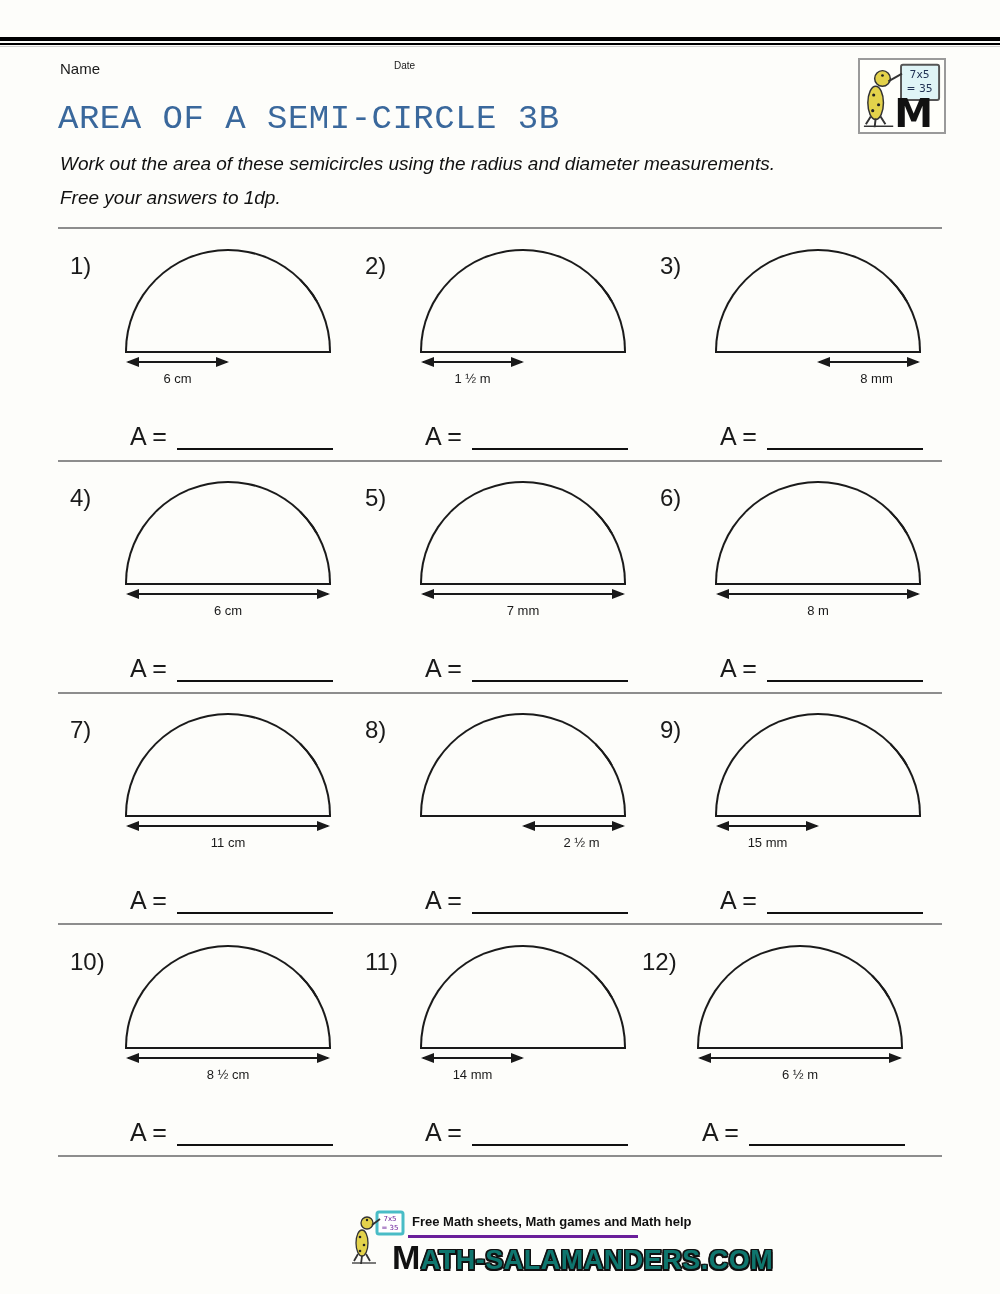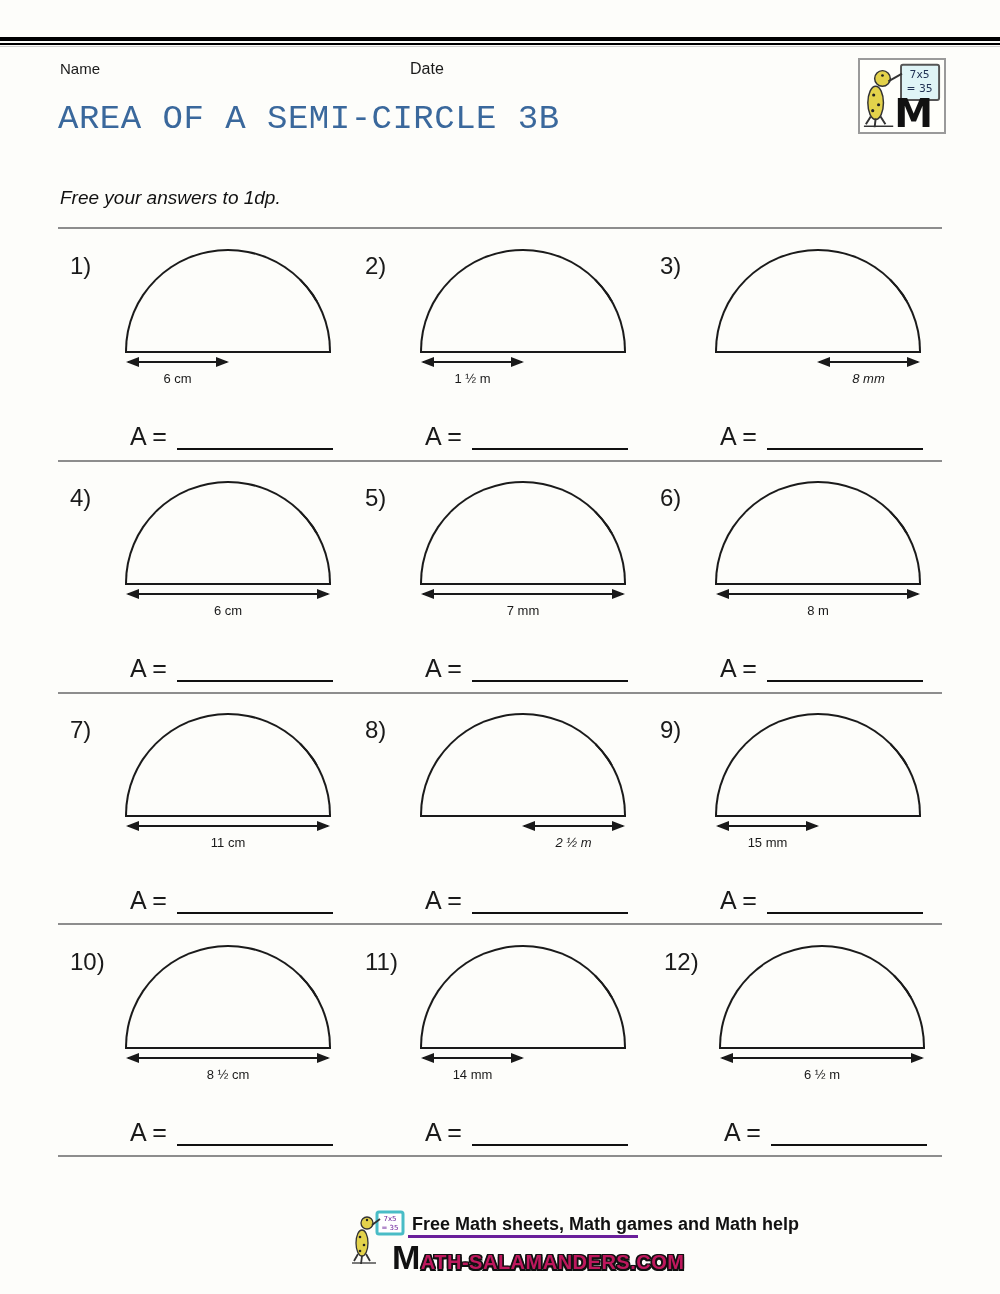--- a/index.html
+++ b/index.html
@@ -5,21 +5,21 @@
   html,body{margin:0;padding:0;background:#fff;}
   .page{position:relative;width:1000px;height:1294px;background:#fdfdfa;
         font-family:"Liberation Sans",sans-serif;color:#1a1a1a;overflow:hidden;}
 
   
   .rule-a{position:absolute;left:0;top:37px;width:1000px;height:4px;background:#000;}
   .rule-b{position:absolute;left:0;top:43px;width:1000px;height:2px;background:#000;}
   .rule-c{position:absolute;left:0;top:46px;width:1000px;height:1px;background:#cfcfcf;}
 
   .name-label{position:absolute;left:60px;top:60px;font-size:15px;}
-  .date-label{position:absolute;left:410px;top:60px;font-size:16px;}
+  .date-label{position:absolute;left:394px;top:60px;font-size:10px;}
 
   .logo-box{position:absolute;left:858px;top:58px;width:88px;height:76px;
             border:2px solid #9a9a9a;background:#fffffb;box-sizing:border-box;}
   .logo-box svg{display:block;margin:1px auto 0;}
 
   .page-title{position:absolute;left:58px;top:100px;font-family:Liberation Mono, monospace;
               font-size:34px;letter-spacing:.5px;color:#3a689c;}
   .instr{position:absolute;left:60px;font-size:19px;font-style:italic;color:#111;}
   .instr.l1{top:153px;} .instr.l2{top:187px;}
 
@@ -36,33 +36,33 @@
   .arrow.radius-right{left:167px;width:103px;}
   .arrow.diameter{left:66px;width:204px;}
   .arrow i{position:absolute;display:block;}
   .arrow .sh{left:2px;right:2px;top:4px;height:2px;background:#1a1a1a;}
   .arrow .hl{left:0;top:0;width:0;height:0;border-right:13px solid #1a1a1a;
              border-top:5px solid transparent;border-bottom:5px solid transparent;}
   .arrow .hr{right:0;top:0;width:0;height:0;border-left:13px solid #1a1a1a;
              border-top:5px solid transparent;border-bottom:5px solid transparent;}
   .mlabel{position:absolute;top:141px;font-size:13px;text-align:center;}
   .mlabel.radius-left{left:66px;width:103px;}
-  .mlabel.radius-right{left:167px;width:103px;font-style:italic;}
+  .mlabel.radius-right{left:175px;width:103px;}
   .mlabel.diameter{left:66px;width:204px;}
   .answer{position:absolute;left:70px;top:188px;display:flex;align-items:flex-end;}
   .aeq{font-size:25px;line-height:1.1;}
   .blank{display:inline-block;width:156px;height:30px;margin-left:10px;
          border-bottom:2px solid #111;}
 
   
-  .foot-tagline{position:absolute;left:412px;top:1214px;font-size:18px;font-weight:bold;color:#111;}
+  .foot-tagline{position:absolute;left:412px;top:1214px;font-size:13px;font-weight:bold;color:#111;}
   .foot-rule{position:absolute;left:408px;top:1235px;width:230px;height:3px;background:#6a1f9a;}
   .foot-mascot{position:absolute;left:350px;top:1210px;}
-  .sitename{position:absolute;left:392px;top:1238px;font-size:20px;font-weight:bold;
-            letter-spacing:.5px;color:#be185d;font-family:"Liberation Sans",sans-serif;
+  .sitename{position:absolute;left:392px;top:1238px;font-size:27px;font-weight:bold;
+            letter-spacing:.5px;color:#0f766e;font-family:"Liberation Sans",sans-serif;
             text-shadow:-1.5px -1.5px 0 #111,1.5px -1.5px 0 #111,-1.5px 1.5px 0 #111,
                         1.5px 1.5px 0 #111,0 1.5px 0 #111,0 -1.5px 0 #111,1.5px 0 0 #111,-1.5px 0 0 #111;}
   .sitename::first-letter{color:#111;text-shadow:none;font-size:34px;}
 </style>
 </head>
 <body>
 
 <div class="page">
 
   <div class="rule-a"></div>
@@ -86,20 +86,21 @@
         <path d="M3,66 h30" stroke="#333" stroke-width="1.5"></path>
         <circle cx="13" cy="34" r="1.6" fill="#222"></circle>
           <circle cx="18" cy="44" r="1.6" fill="#222"></circle>
         <circle cx="12" cy="50" r="1.6" fill="#222"></circle>
           <circle cx="22" cy="14" r="1.4" fill="#222"></circle>
       </g>
     </svg>
   </div>
 
   <div class="page-title">AREA OF A SEMI-CIRCLE 3B</div>
+  <div class="instr l1">Work out the area of these semicircles using the radius and diameter measurements.</div>
   <div class="instr l2">Free your answers to 1dp.</div>
 
   <div class="divider" style="top:227px"></div>
   <div class="divider" style="top:460px"></div>
   <div class="divider" style="top:692px"></div>
   <div class="divider" style="top:923px"></div>
   <div class="divider" style="top:1155px"></div>
 
   <div class="cell" style="left:60px;top:230px">
     <div class="pnum">1)</div>
@@ -251,21 +252,21 @@
         <i class="hl"></i>
         <i class="sh"></i>
         <i class="hr"></i>
       </div>
     <div class="mlabel radius-left">14 mm</div>
     <div class="answer">
       <span class="aeq">A =</span>
       <span class="blank"></span>
     </div>
   </div>
-  <div class="cell" style="left:654px;top:926px">
+  <div class="cell" style="left:632px;top:926px">
     <div class="pnum">12)</div>
     <div class="semi"></div>
     <div class="arrow diameter">
         <i class="hl"></i>
         <i class="sh"></i>
         <i class="hr"></i>
       </div>
     <div class="mlabel diameter">6 ½ m</div>
     <div class="answer">
       <span class="aeq">A =</span>

